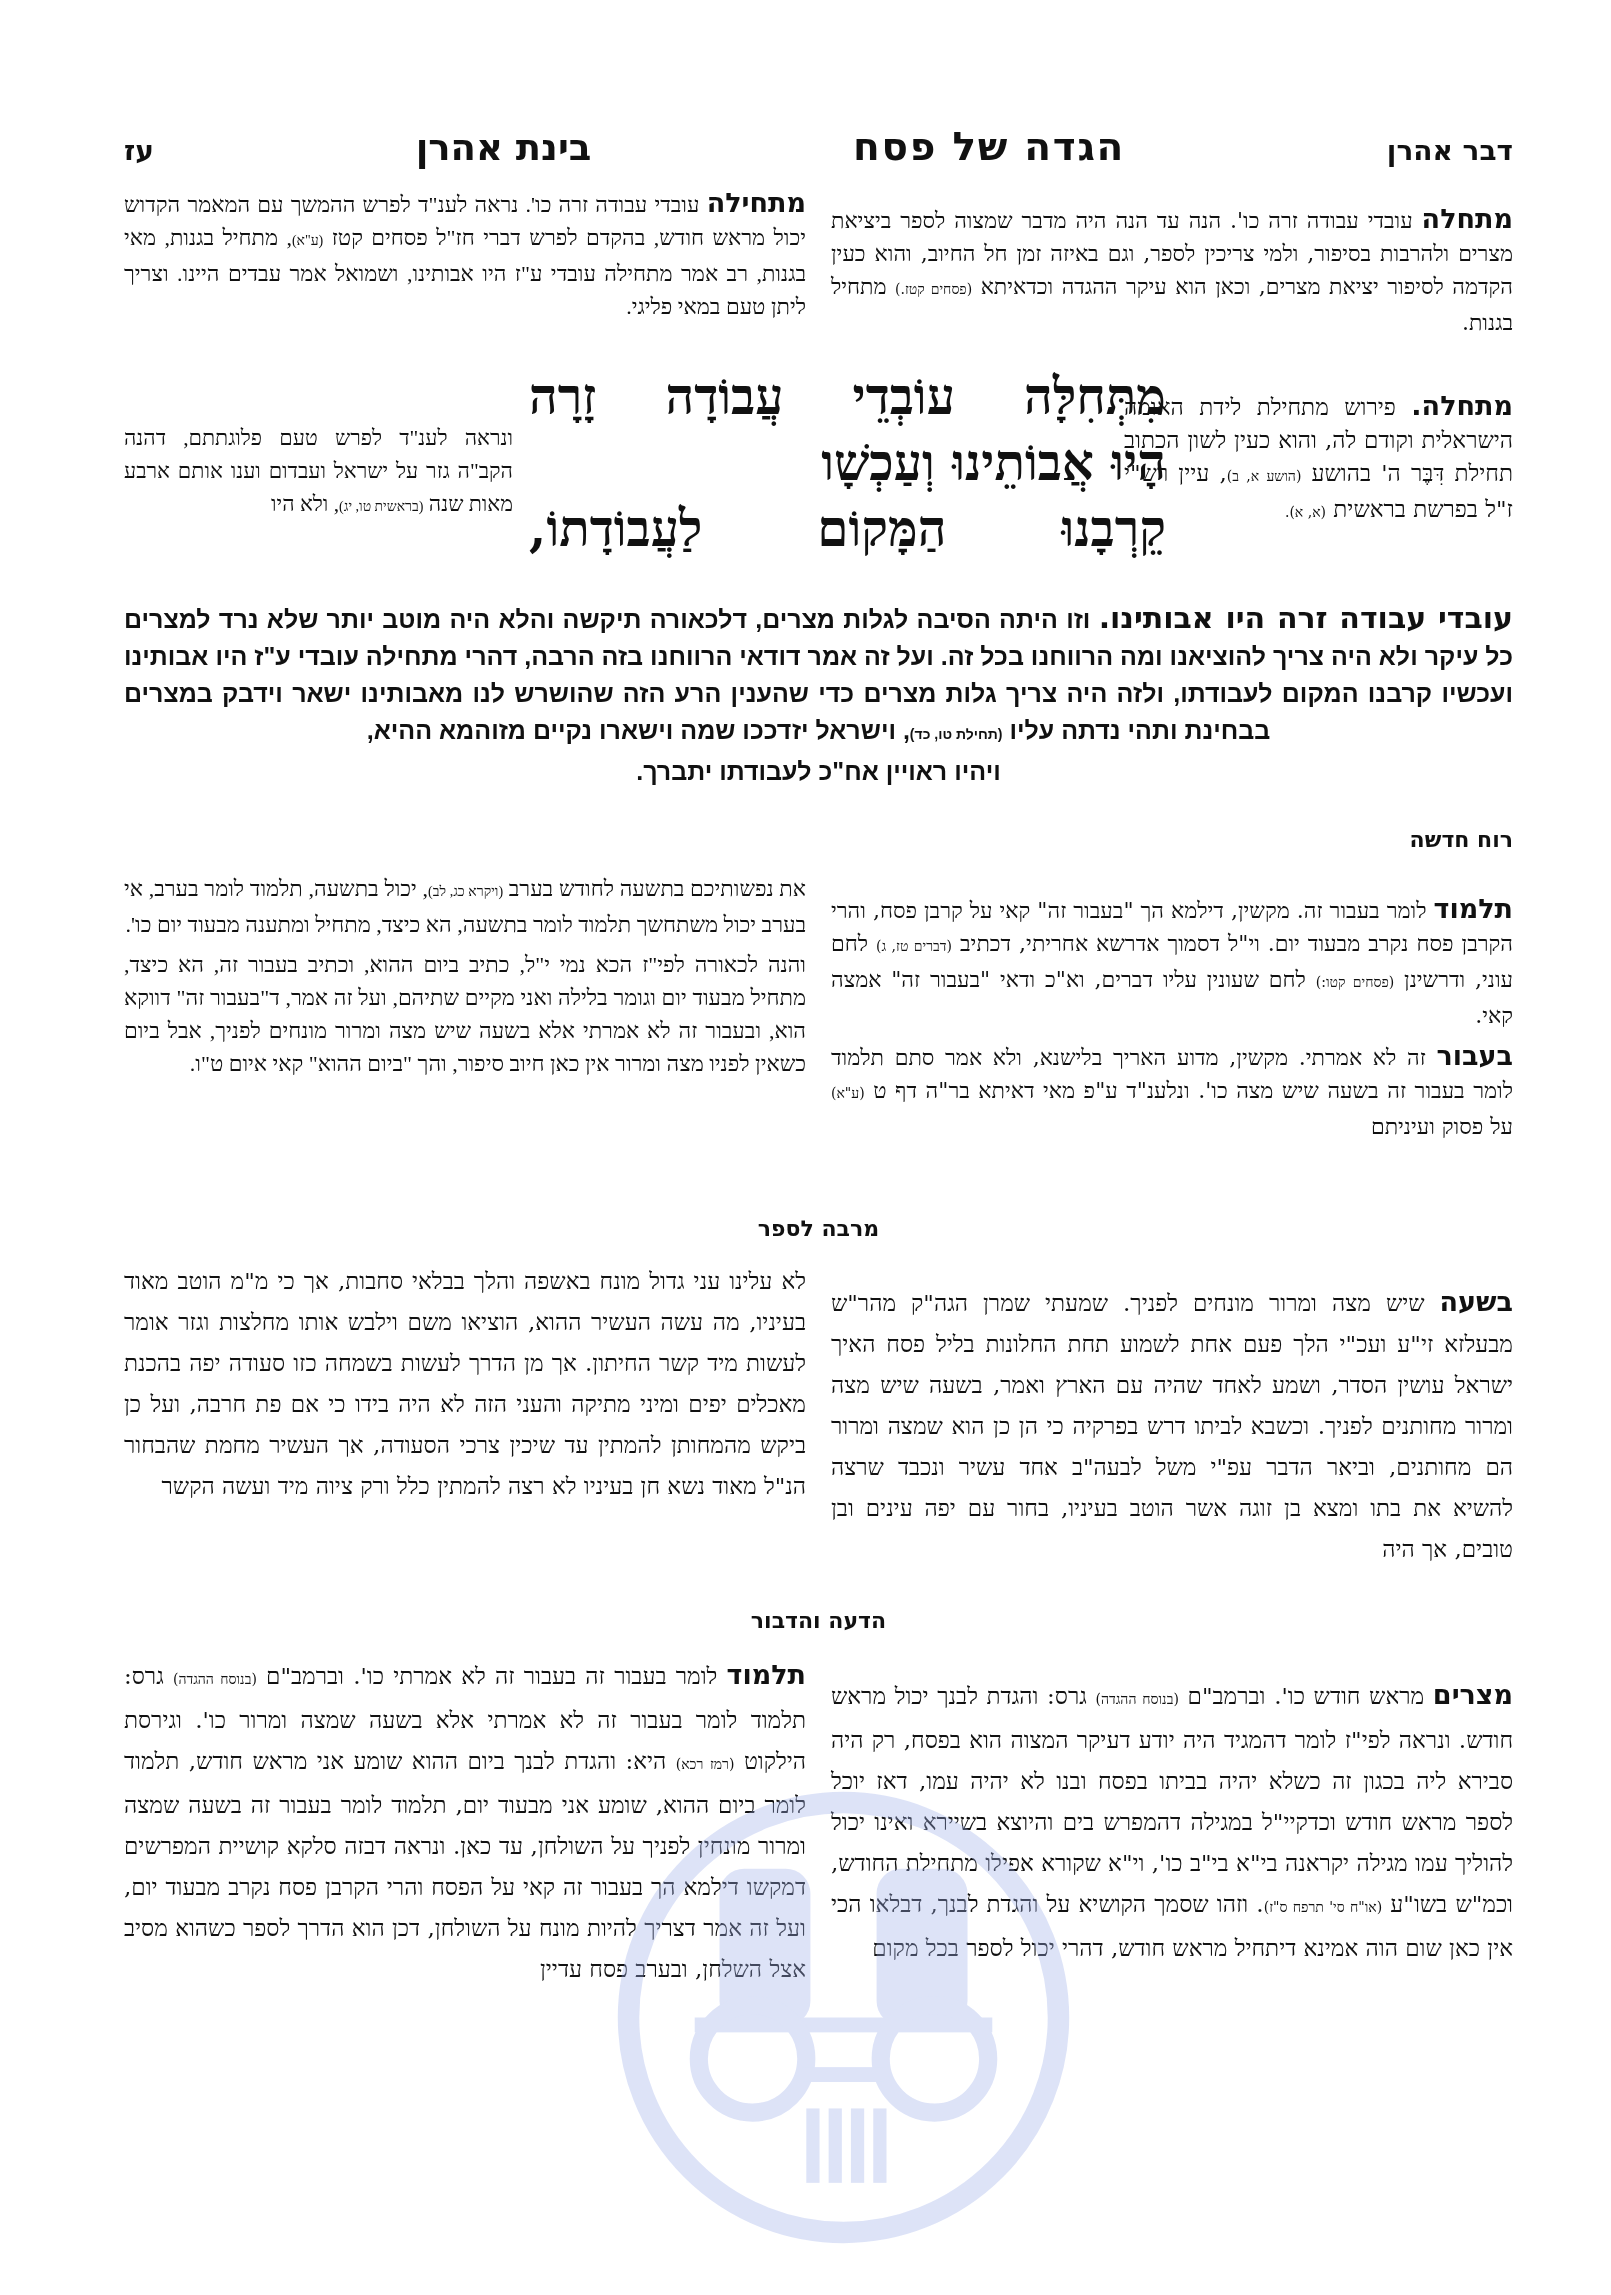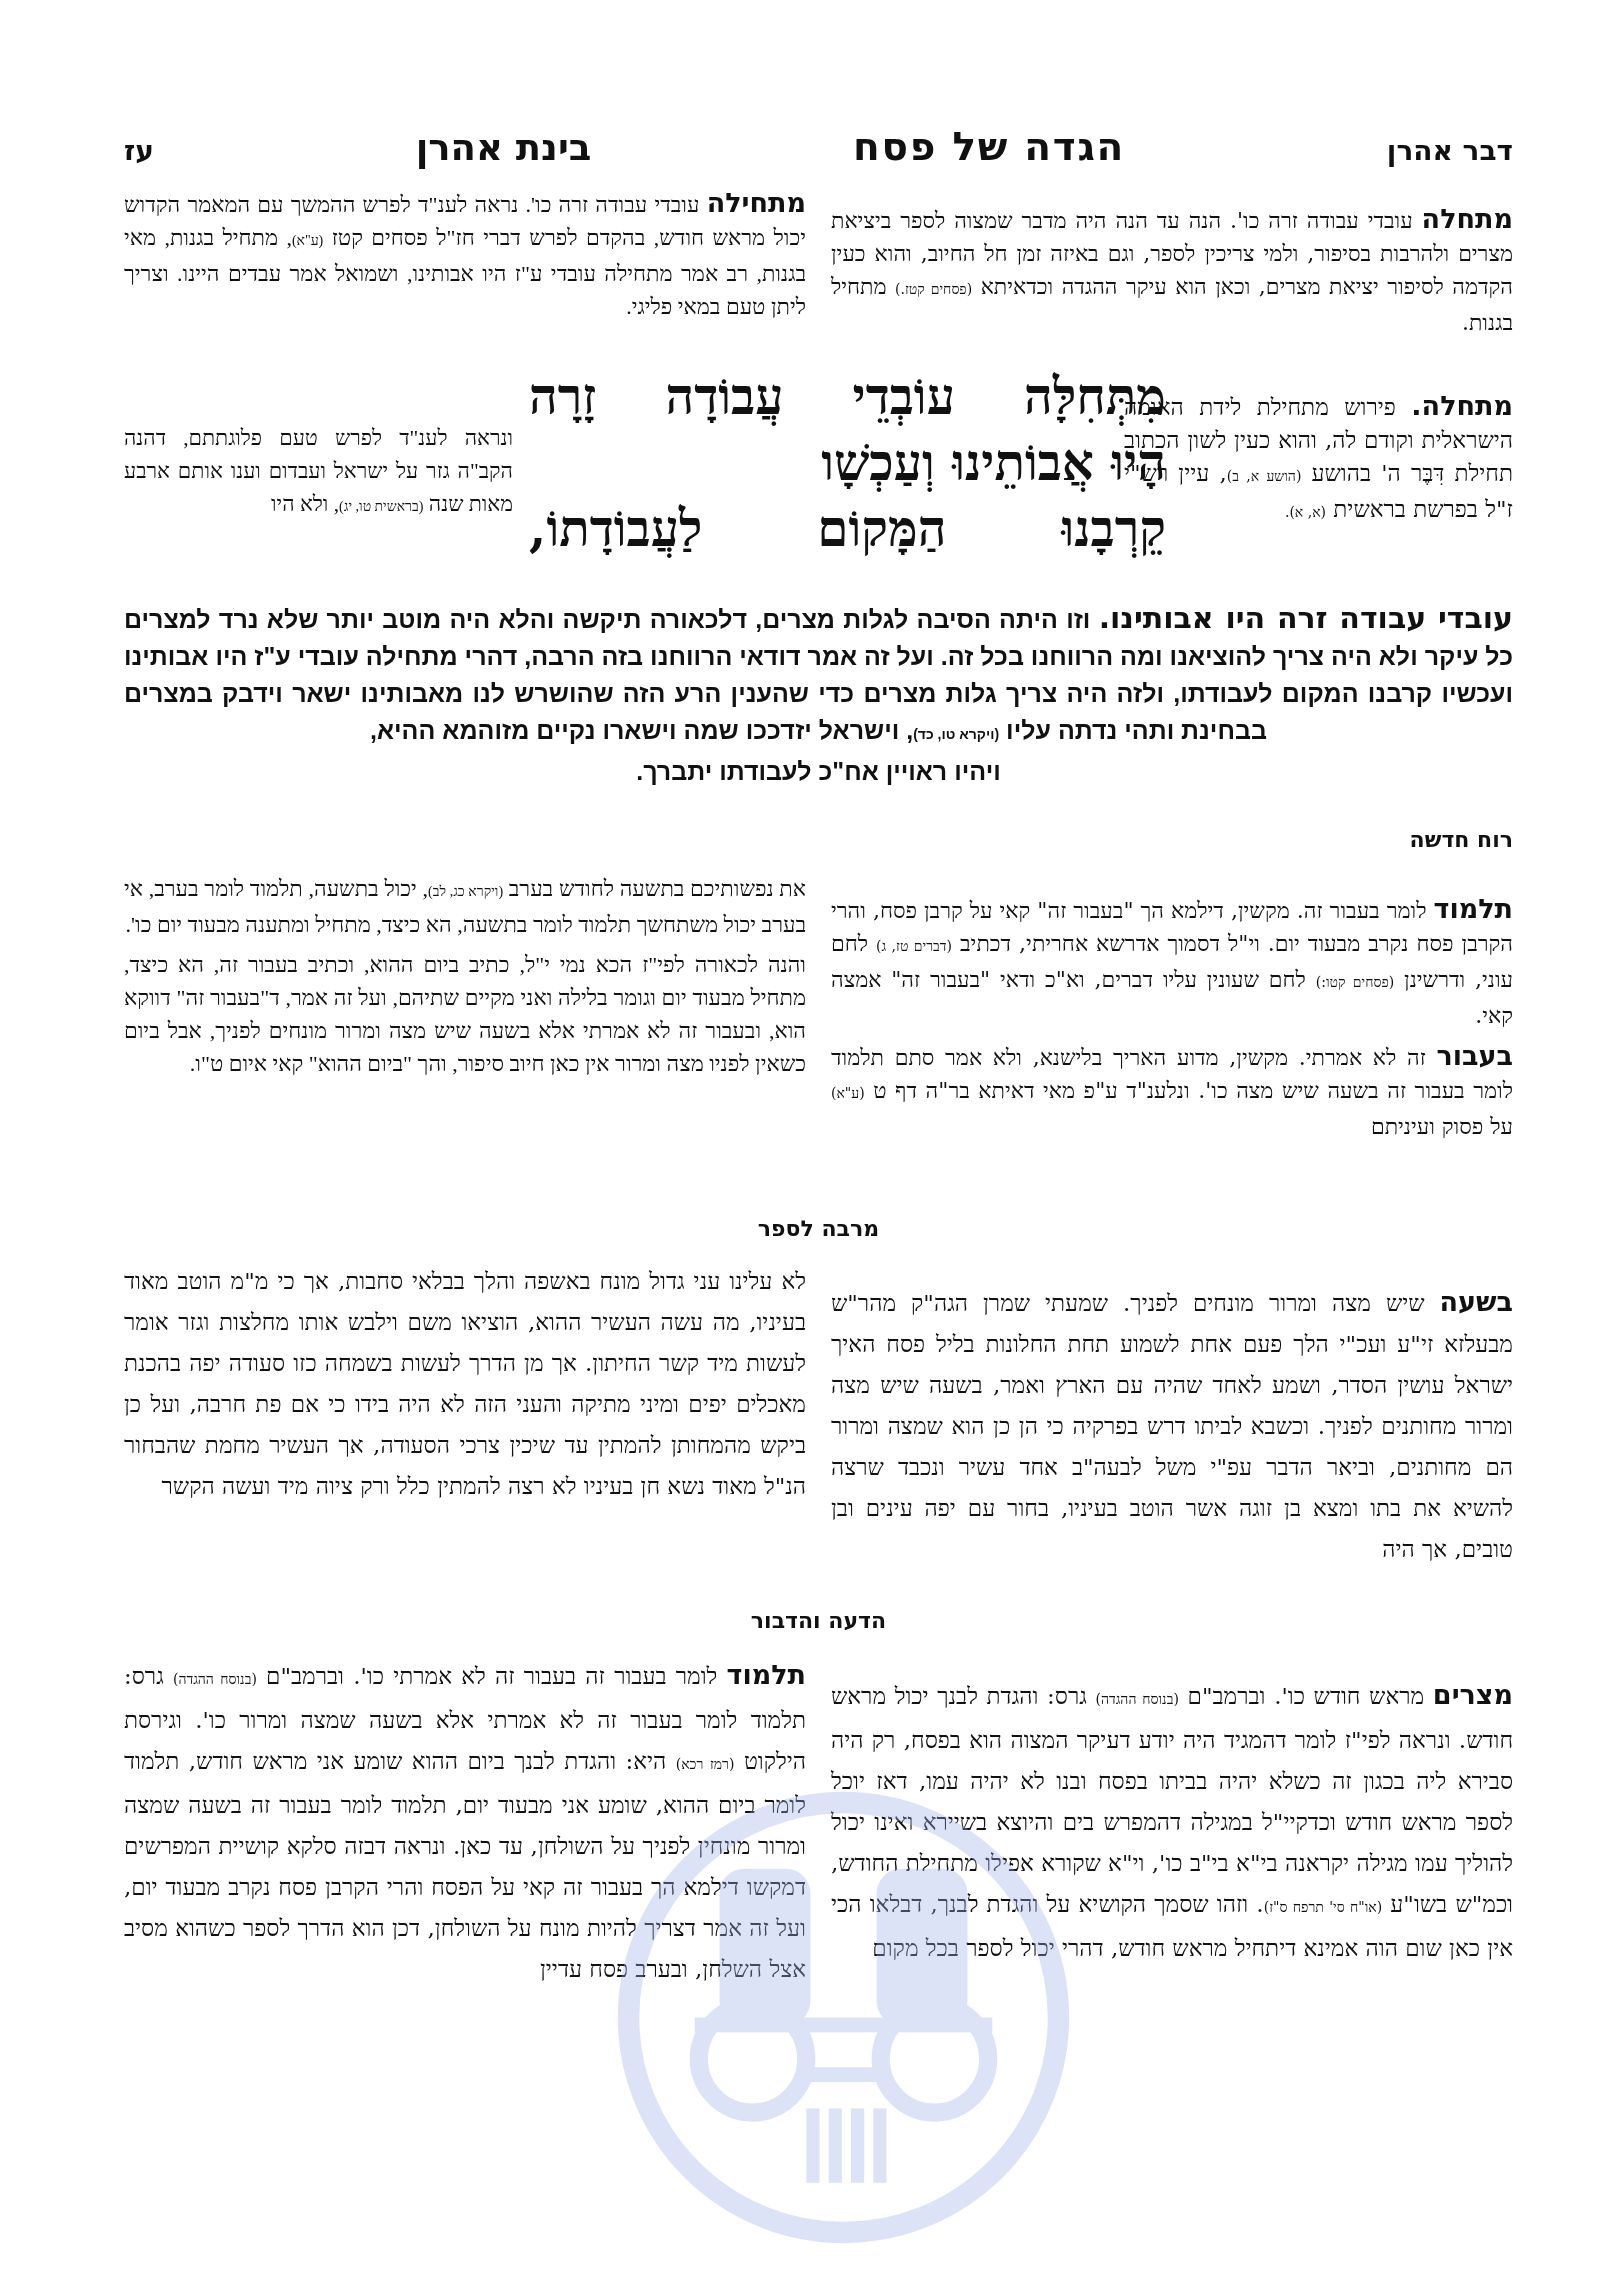--- a/index.html
+++ b/index.html
@@ -85,21 +85,21 @@
   </div>
 
   <div class="narrow-left">
     <span>ונראה לענ"ד לפרש טעם פלוגתתם, דהנה הקב"ה גזר על ישראל ועבדום וענו אותם ארבע מאות שנה</span>
     <span class="ref">(בראשית טו, יג)</span><span>, ולא היו</span>
   </div>
 
   <div class="full-block">
     <span class="lead">עובדי עבודה זרה היו אבותינו.</span>
     <span>וזו היתה הסיבה לגלות מצרים, דלכאורה תיקשה והלא היה מוטב יותר שלא נרד למצרים כל עיקר ולא היה צריך להוציאנו ומה הרווחנו בכל זה. ועל זה אמר דודאי הרווחנו בזה הרבה, דהרי מתחילה עובדי ע"ז היו אבותינו ועכשיו קרבנו המקום לעבודתו, ולזה היה צריך גלות מצרים כדי שהענין הרע הזה שהושרש לנו מאבותינו ישאר וידבק במצרים בבחינת ותהי נדתה עליו</span>
-    <span class="ref">(ויקרא טו, כד)</span><span>, וישראל יזדככו שמה וישארו נקיים מזוהמא ההיא,</span>
+    <span class="ref">(תחילת טו, כד)</span><span>, וישראל יזדככו שמה וישארו נקיים מזוהמא ההיא,</span>
     <span class="center-line">ויהיו ראויין אח"כ לעבודתו יתברך.</span>
   </div>
 
   <div class="section-head" style="top:703px;text-align:right;">רוח חדשה</div>
 
   <div class="col right" style="top:748px;">
     <div>
       <span class="lead">תלמוד</span>
       <span>לומר בעבור זה. מקשין, דילמא הך "בעבור זה" קאי על קרבן פסח, והרי הקרבן פסח נקרב מבעוד יום. וי"ל דסמוך אדרשא אחריתי, דכתיב</span>
       <span class="ref">(דברים טז, ג)</span>

